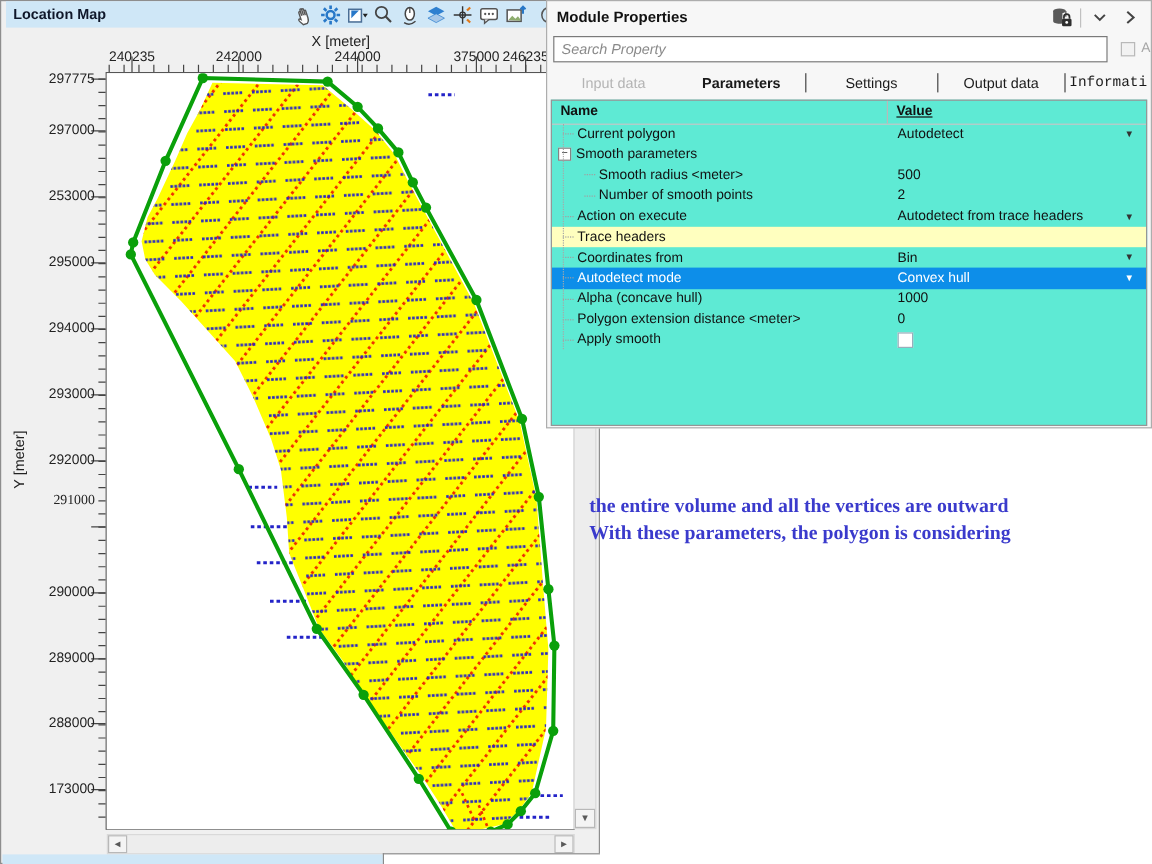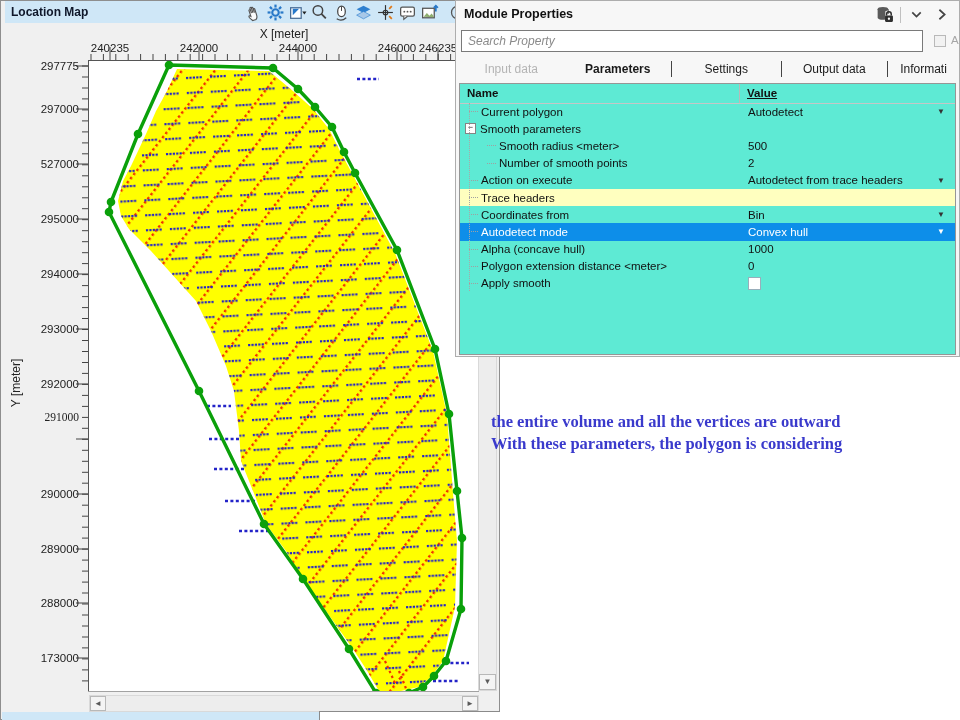--- a/index.html
+++ b/index.html
@@ -328,25 +328,25 @@
     </div>
     <div id="hscroll" class="sb">
       <div id="hs-l" class="sbtn">◄</div>
       <div id="hs-r" class="sbtn">►</div>
     </div>
     <div id="bottom-strip"></div>
     <div id="bottom-box"></div>
   <div class="xlab" style="left: 83px;">240235</div>
       <div class="xlab" style="left: 172px;">242000</div>
       <div class="xlab" style="left: 271px;">244000</div>
-      <div class="xlab" style="left: 370px;">246000</div>
+      <div class="xlab" style="left: 370px;">375000</div>
       <div class="xlab" style="left: 411px;">246235</div>
       <div class="ylab" style="top: 59px;">297775</div>
       <div class="ylab" style="top: 102px;">297000</div>
-      <div class="ylab" style="top: 157px;">527000</div>
+      <div class="ylab" style="top: 157px;">253000</div>
       <div class="ylab" style="top: 212px;">295000</div>
       <div class="ylab" style="top: 267px;">294000</div>
       <div class="ylab" style="top: 322px;">293000</div>
       <div class="ylab" style="top: 377px;">292000</div>
       <div class="ylab" style="top: 410px; font-family: Liberation Serif, serif;">291000</div>
       <div class="ylab" style="top: 487px;">290000</div>
       <div class="ylab" style="top: 542px;">289000</div>
       <div class="ylab" style="top: 596px;">288000</div>
       <div class="ylab" style="top: 651px;">173000</div>
     </div>
@@ -376,21 +376,21 @@
     <div id="adv-check"></div>
     <div id="adv-label">Adv</div>
     <div id="tabs">
         <div class="tab disabled" style="width: 108px;">Input data</div>
         <div class="tab active" style="width: 108px;">Parameters</div>
         <div class="tabsep"></div>
         <div class="tab" style="width: 110px;">Settings</div>
         <div class="tabsep"></div>
         <div class="tab" style="width: 107px;">Output data</div>
         <div class="tabsep"></div>
-        <div class="tab" style="width: 72px;">Informati</div>
+        <div class="tab" style="width: 72px; font-family: Liberation Mono, monospace;">Informati</div>
       </div>
     <div id="grid">
       <div id="grid-header">
         <span id="gh-name">Name</span>
         <div id="gh-div"></div>
         <span id="gh-value">Value</span>
       </div>
       <div id="rows">
           <div class="prow">
             <div class="namecell" style="padding-left: 9px;">

